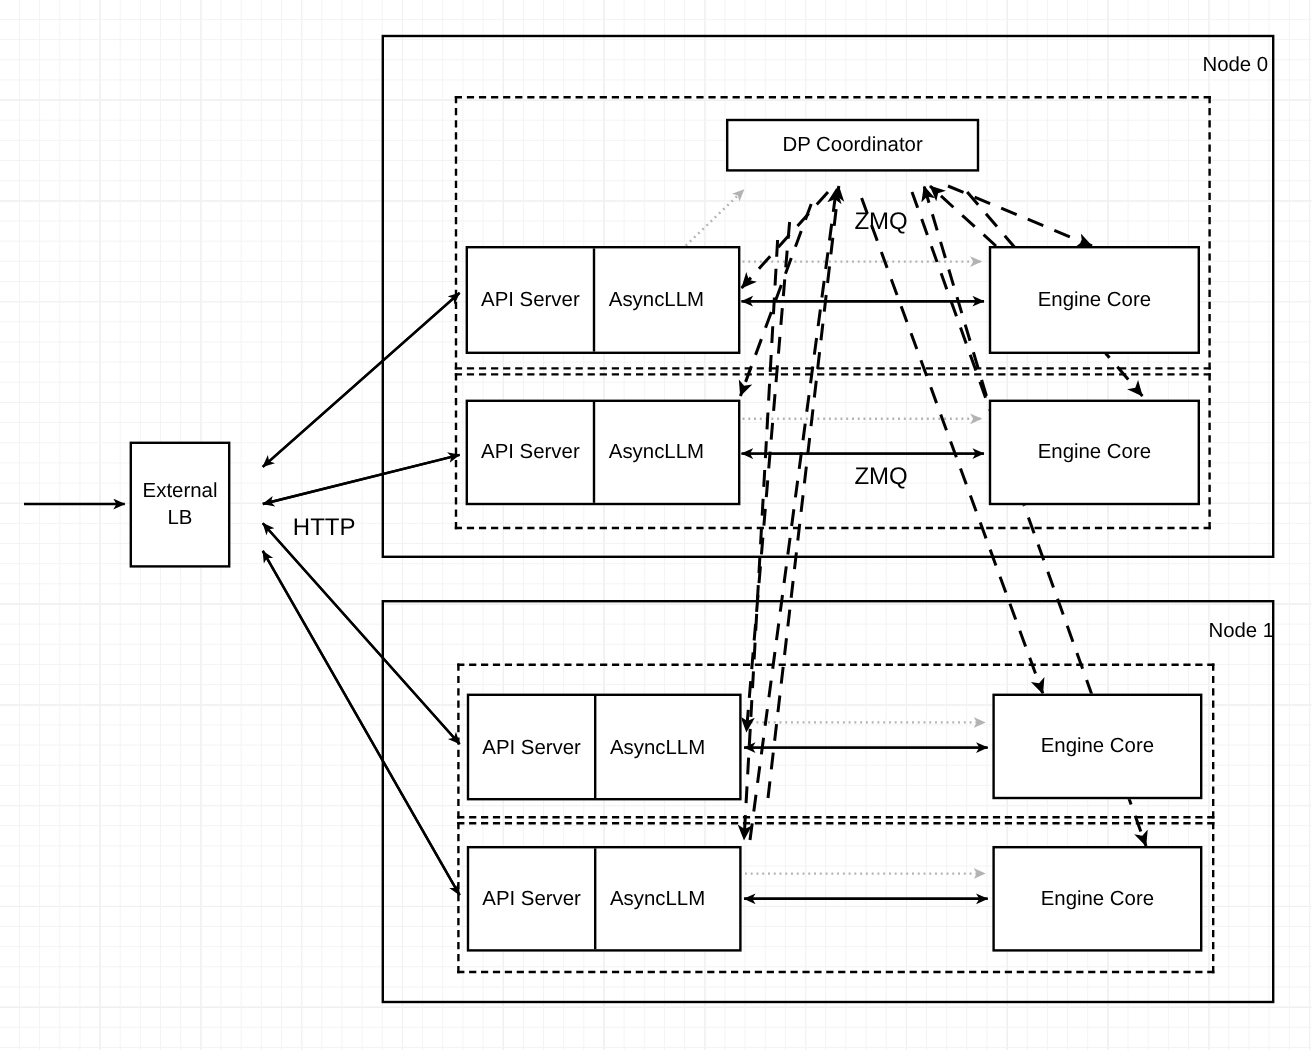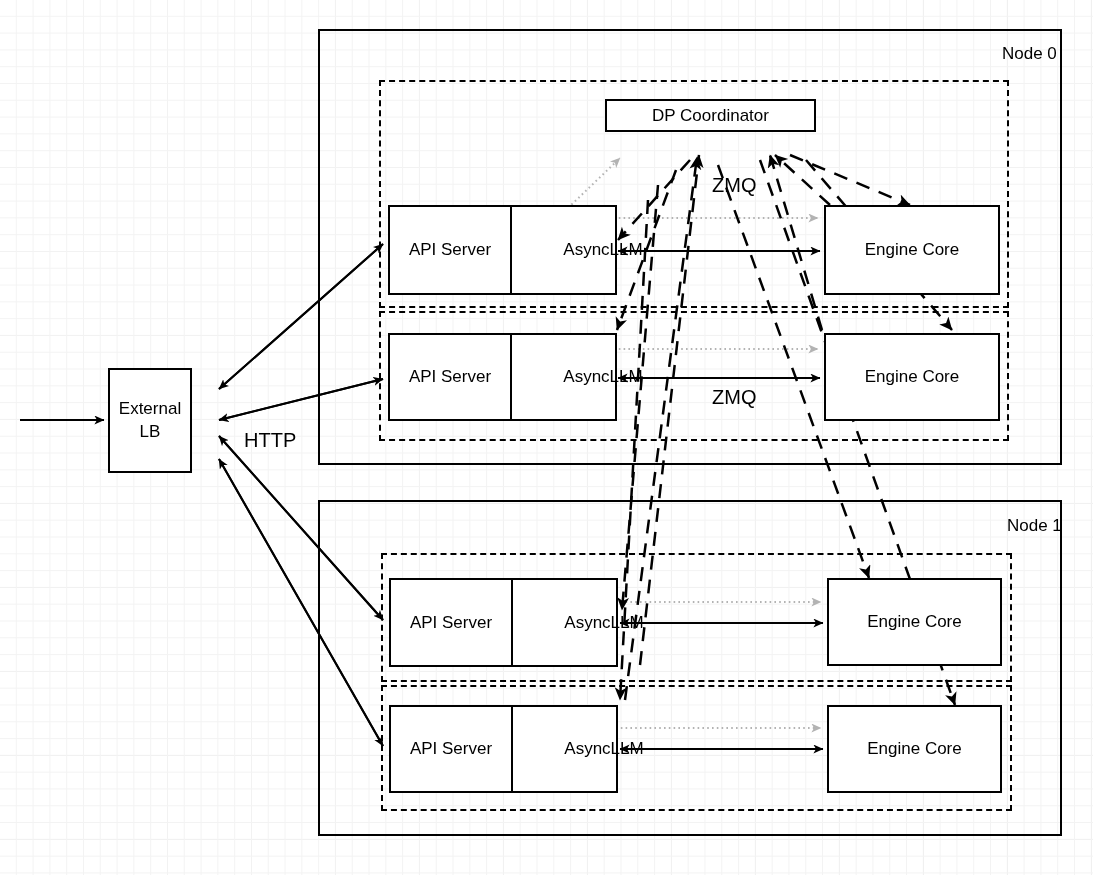--- a/index.html
+++ b/index.html
@@ -80,26 +80,25 @@
     display: flex;
     align-items: center;
     justify-content: center;
     font-size: 17px;
     color: #000000;
     white-space: nowrap;
     flex: 0 0 auto;
     box-sizing: border-box;
   }
   .split-cell.left {
-    width: 122px;
+    width: 106px;
     border-right: 2px solid #000000;
   }
   .split-cell.right {
     width: 102px;
-    margin-left: 40px;
   }
   .edge-label {
     position: absolute;
     font-size: 20px;
     color: #000000;
     background: transparent;
     white-space: nowrap;
   }
 </style>
 </head>
@@ -224,21 +223,21 @@
   <div class="plain-box" style="left:108px; top:368px; width:84px; height:105px; flex-direction:column; line-height:1.35;">
     <span>External</span>
     <span>LB</span>
   </div>
 
   <div class="edge-label" style="left:244px; top:429px;">HTTP</div>
 
   <div class="node-box" style="left:318px; top:29px; width:744px; height:436px;"></div>
   <div class="node-label" style="left:975px; top:44px;">Node 0</div>
 
-  <div class="plain-box" style="left:605px; top:99px; width:211px; height:33px;">
+  <div class="plain-box" style="left:605px; top:99px; width:211px; height:44px;">
     <span>DP Coordinator</span>
   </div>
 
   <div class="dashed-group" style="left:379px; top:80px; width:630px; height:228px;"></div>
 
   <div class="split-box" style="left:388px; top:205px; width:229px; height:90px;">
     <span class="split-cell left">API Server</span>
     <span class="split-cell right">AsyncLLM</span>
   </div>
 

